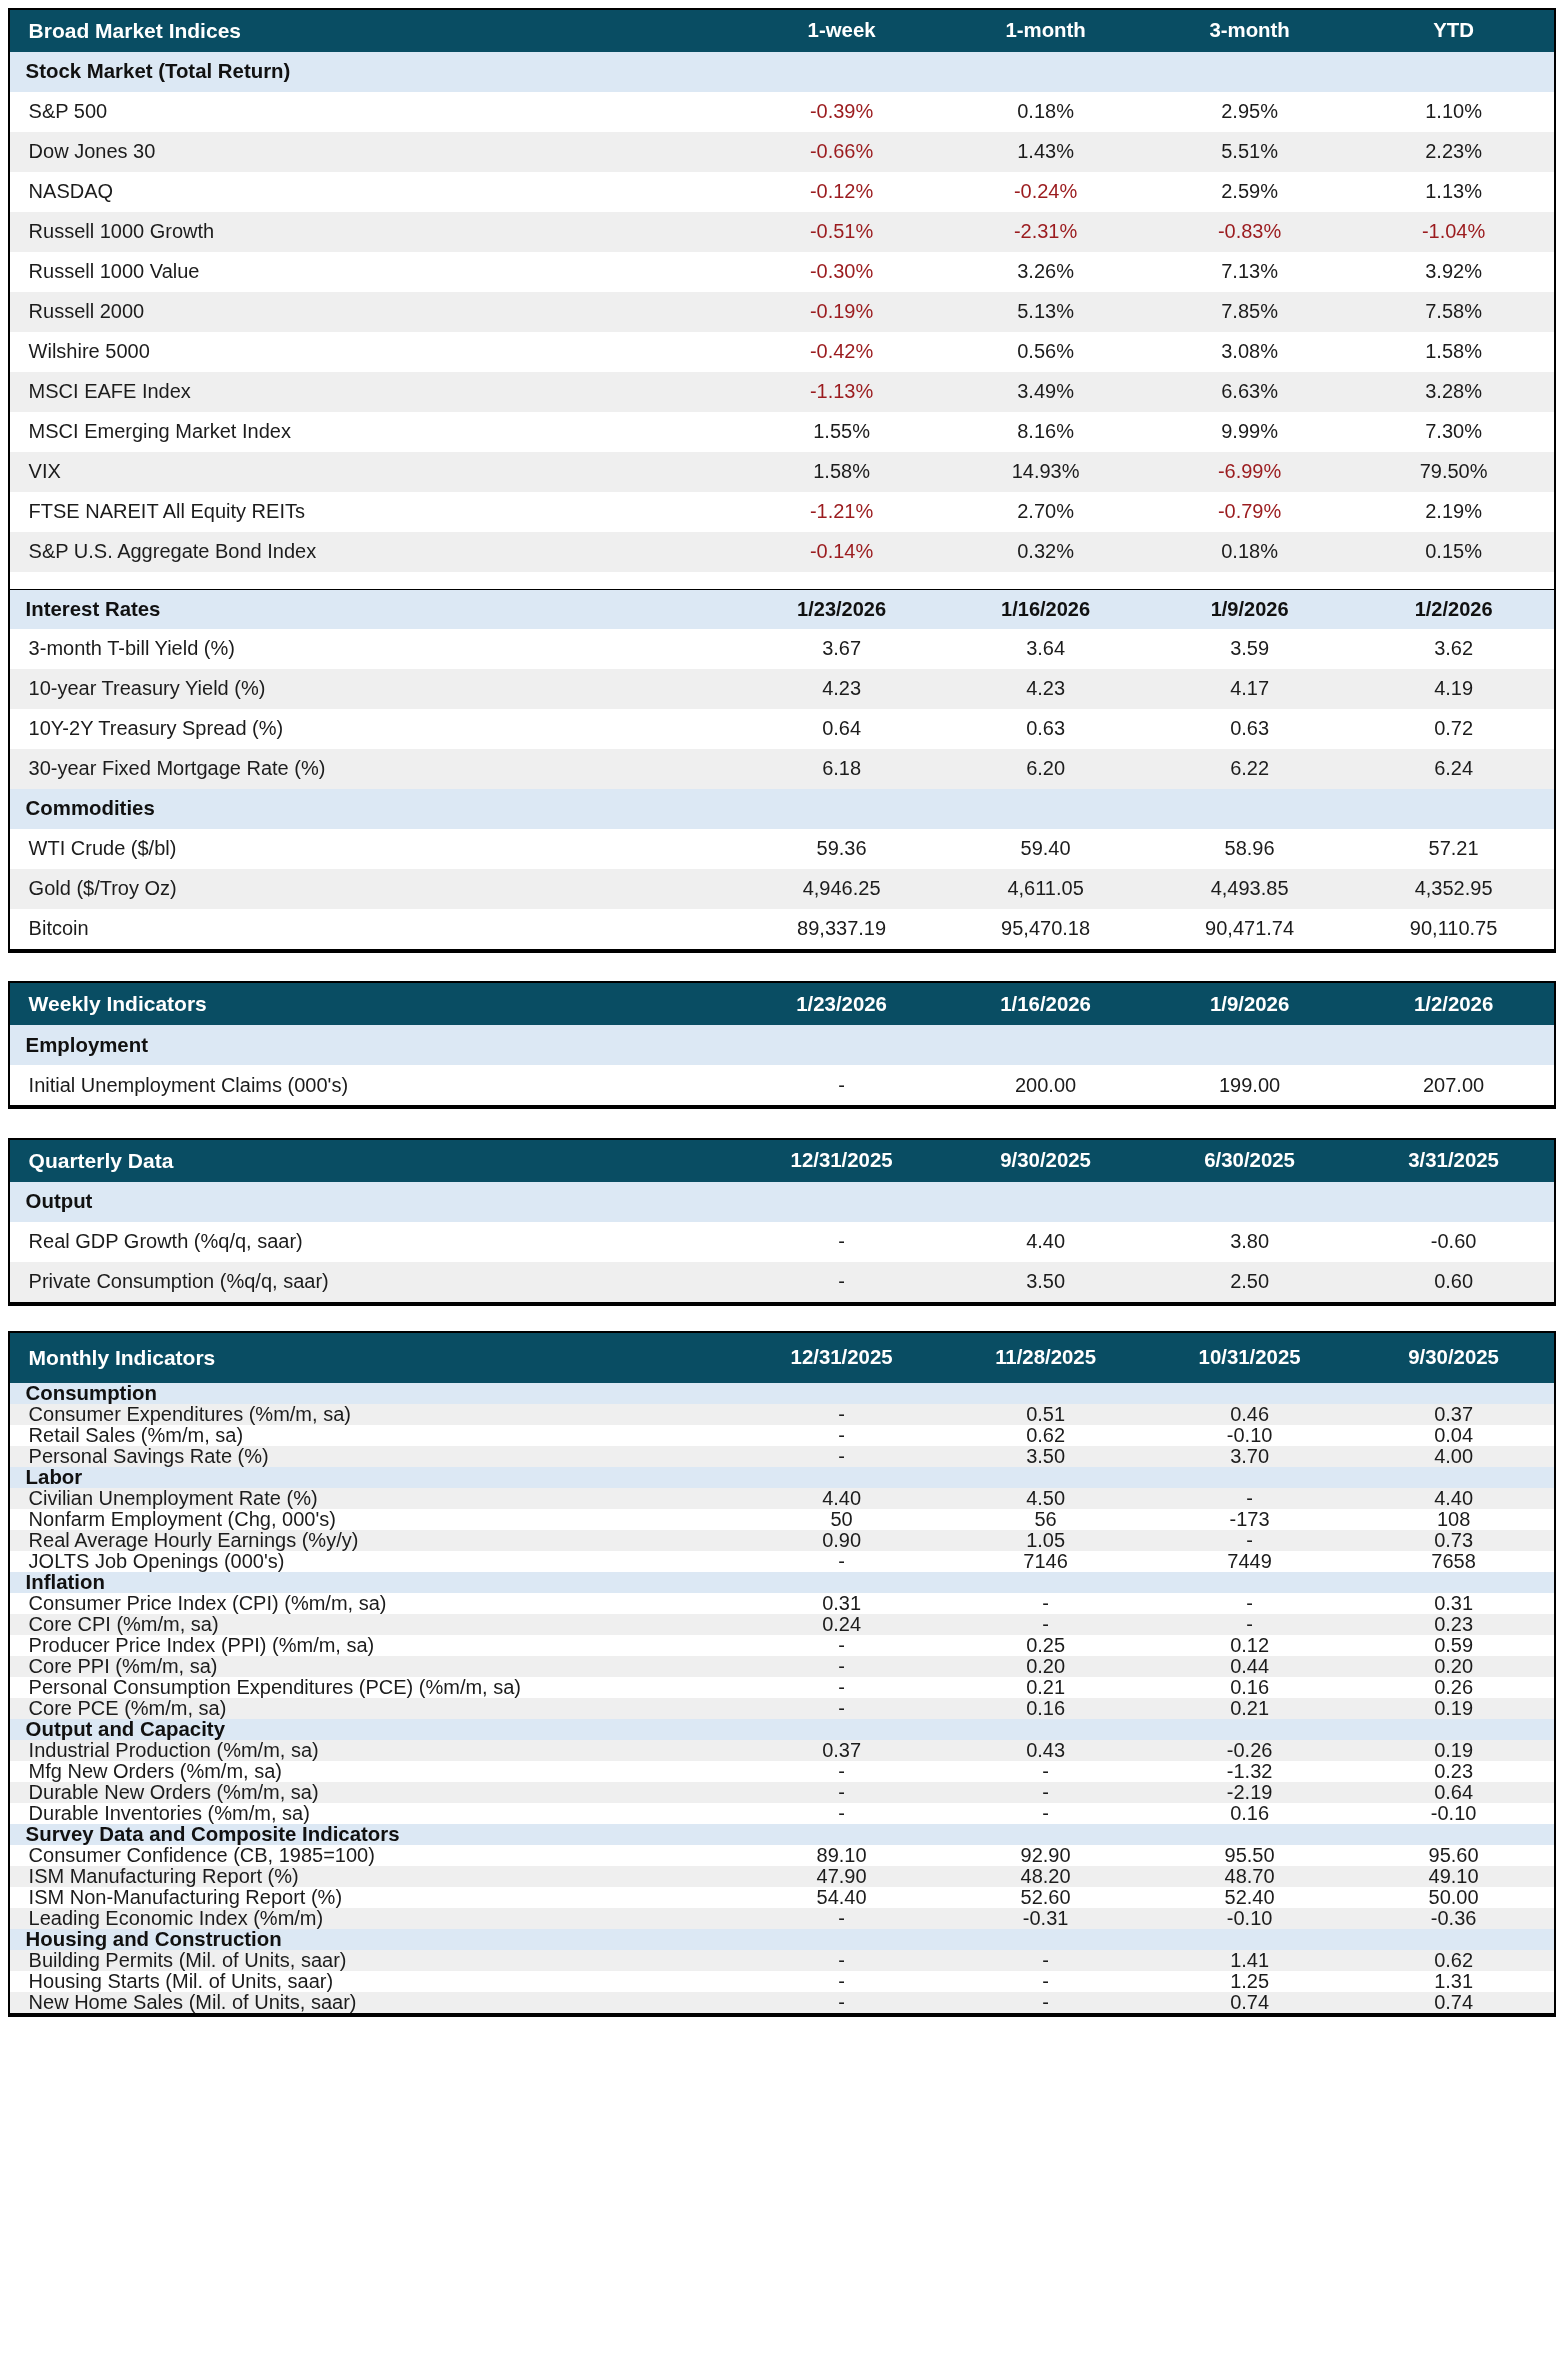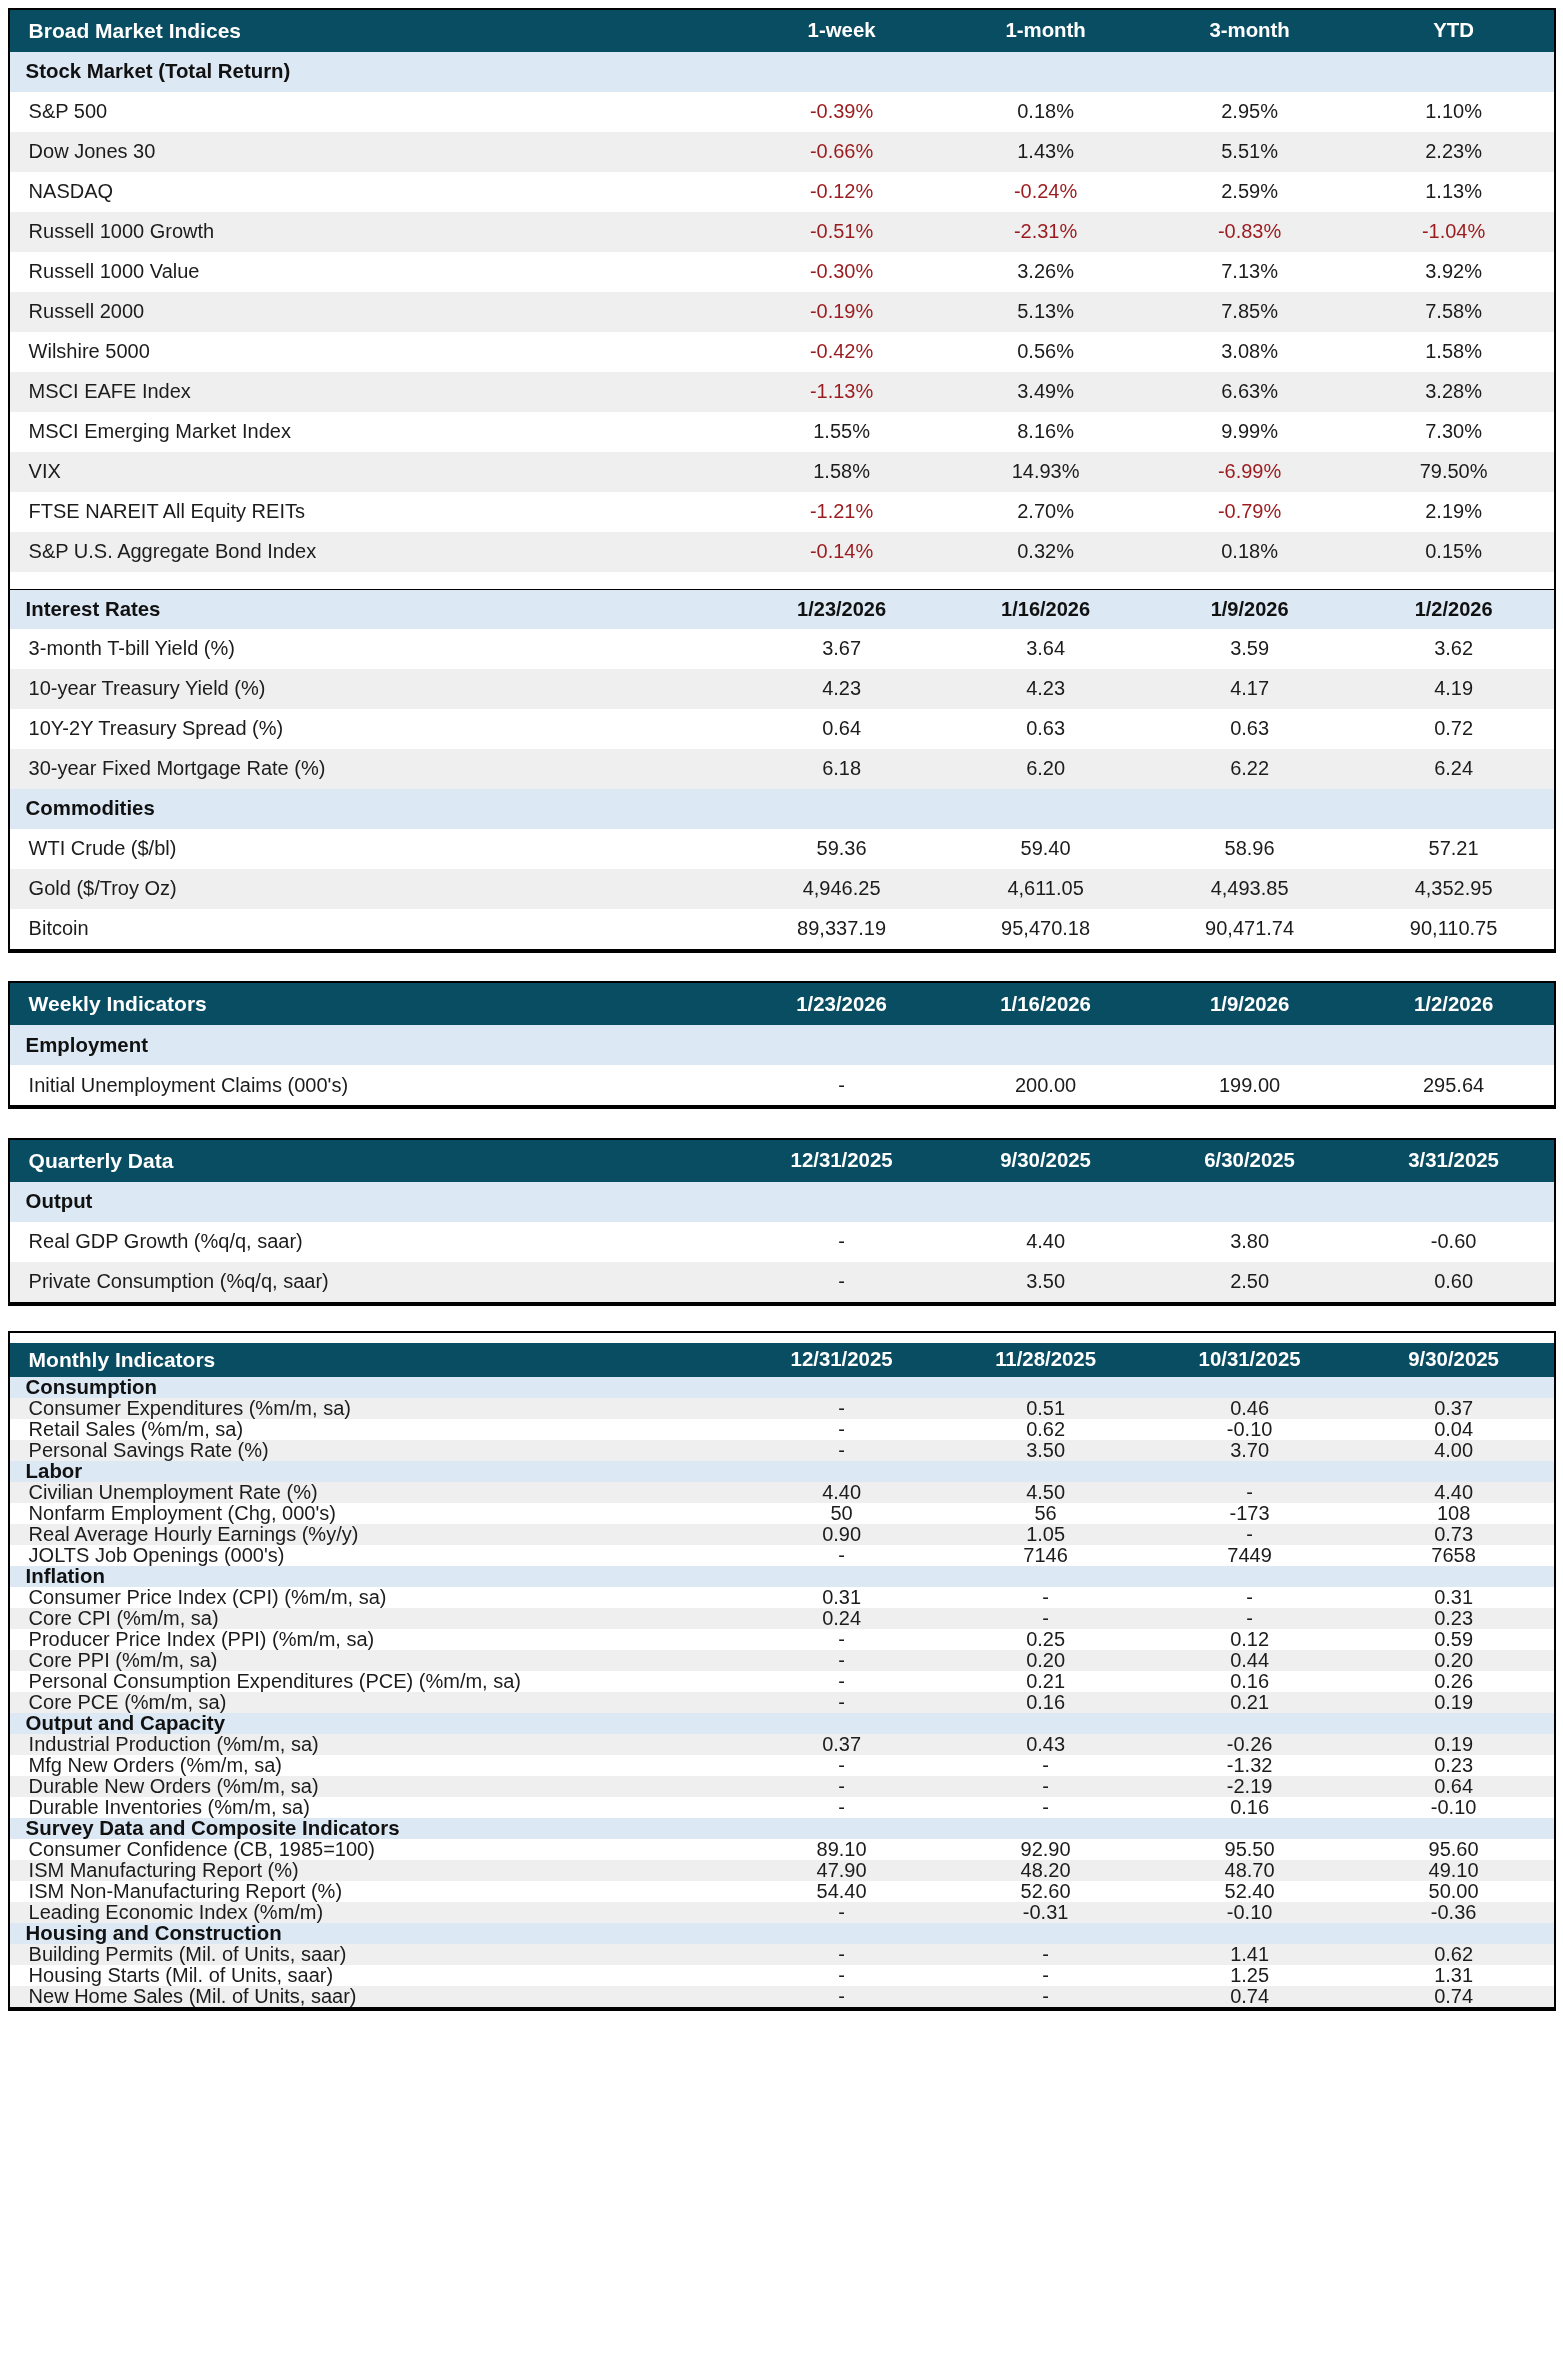--- a/index.html
+++ b/index.html
@@ -24,21 +24,21 @@
   .row .label {
     flex: 0 0 730px; width: 730px; padding-left: 19px;
     overflow: hidden; text-overflow: ellipsis;
     font-size: 20px;
   }
   .row .val {
     flex: 0 0 204px; width: 204px; text-align: center;
     font-size: 20px;
   }
   .thead { background: #094d63; color: #ffffff; font-weight: bold; height: 42px; }
-  .tbl.compact .thead { height: 34px; margin-top: 10px; }
+  .tbl.compact .thead { height: 50px; }
   .thead .label { font-size: 21px; }
   .thead .val { font-size: 20.4px; font-weight: bold; }
   .sub { background: #dce8f4; font-weight: bold; }
   .sub .label { font-size: 20.4px; color: #111111; padding-left: 16px; }
   .sub .val { font-weight: bold; color: #111111; }
   .divider { border-top: 1.9px solid #000000; margin-top: 17px; }
   .gray { background: #efefef; }
   .neg { color: #9b1b1e; }
 </style>
 </head>
@@ -222,21 +222,21 @@
           <div class="val"></div>
           <div class="val"></div>
           <div class="val"></div>
           <div class="val"></div>
         </div>
         <div class="row">
           <div class="label">Initial Unemployment Claims (000's)</div>
           <div class="val">-</div>
           <div class="val">200.00</div>
           <div class="val">199.00</div>
-          <div class="val">295.64</div>
+          <div class="val">207.00</div>
         </div>
       </div>
       <div class="tbl tbl-gap3">
         <div class="row thead">
           <div class="label">Quarterly Data</div>
           <div class="val">12/31/2025</div>
           <div class="val">9/30/2025</div>
           <div class="val">6/30/2025</div>
           <div class="val">3/31/2025</div>
         </div>

